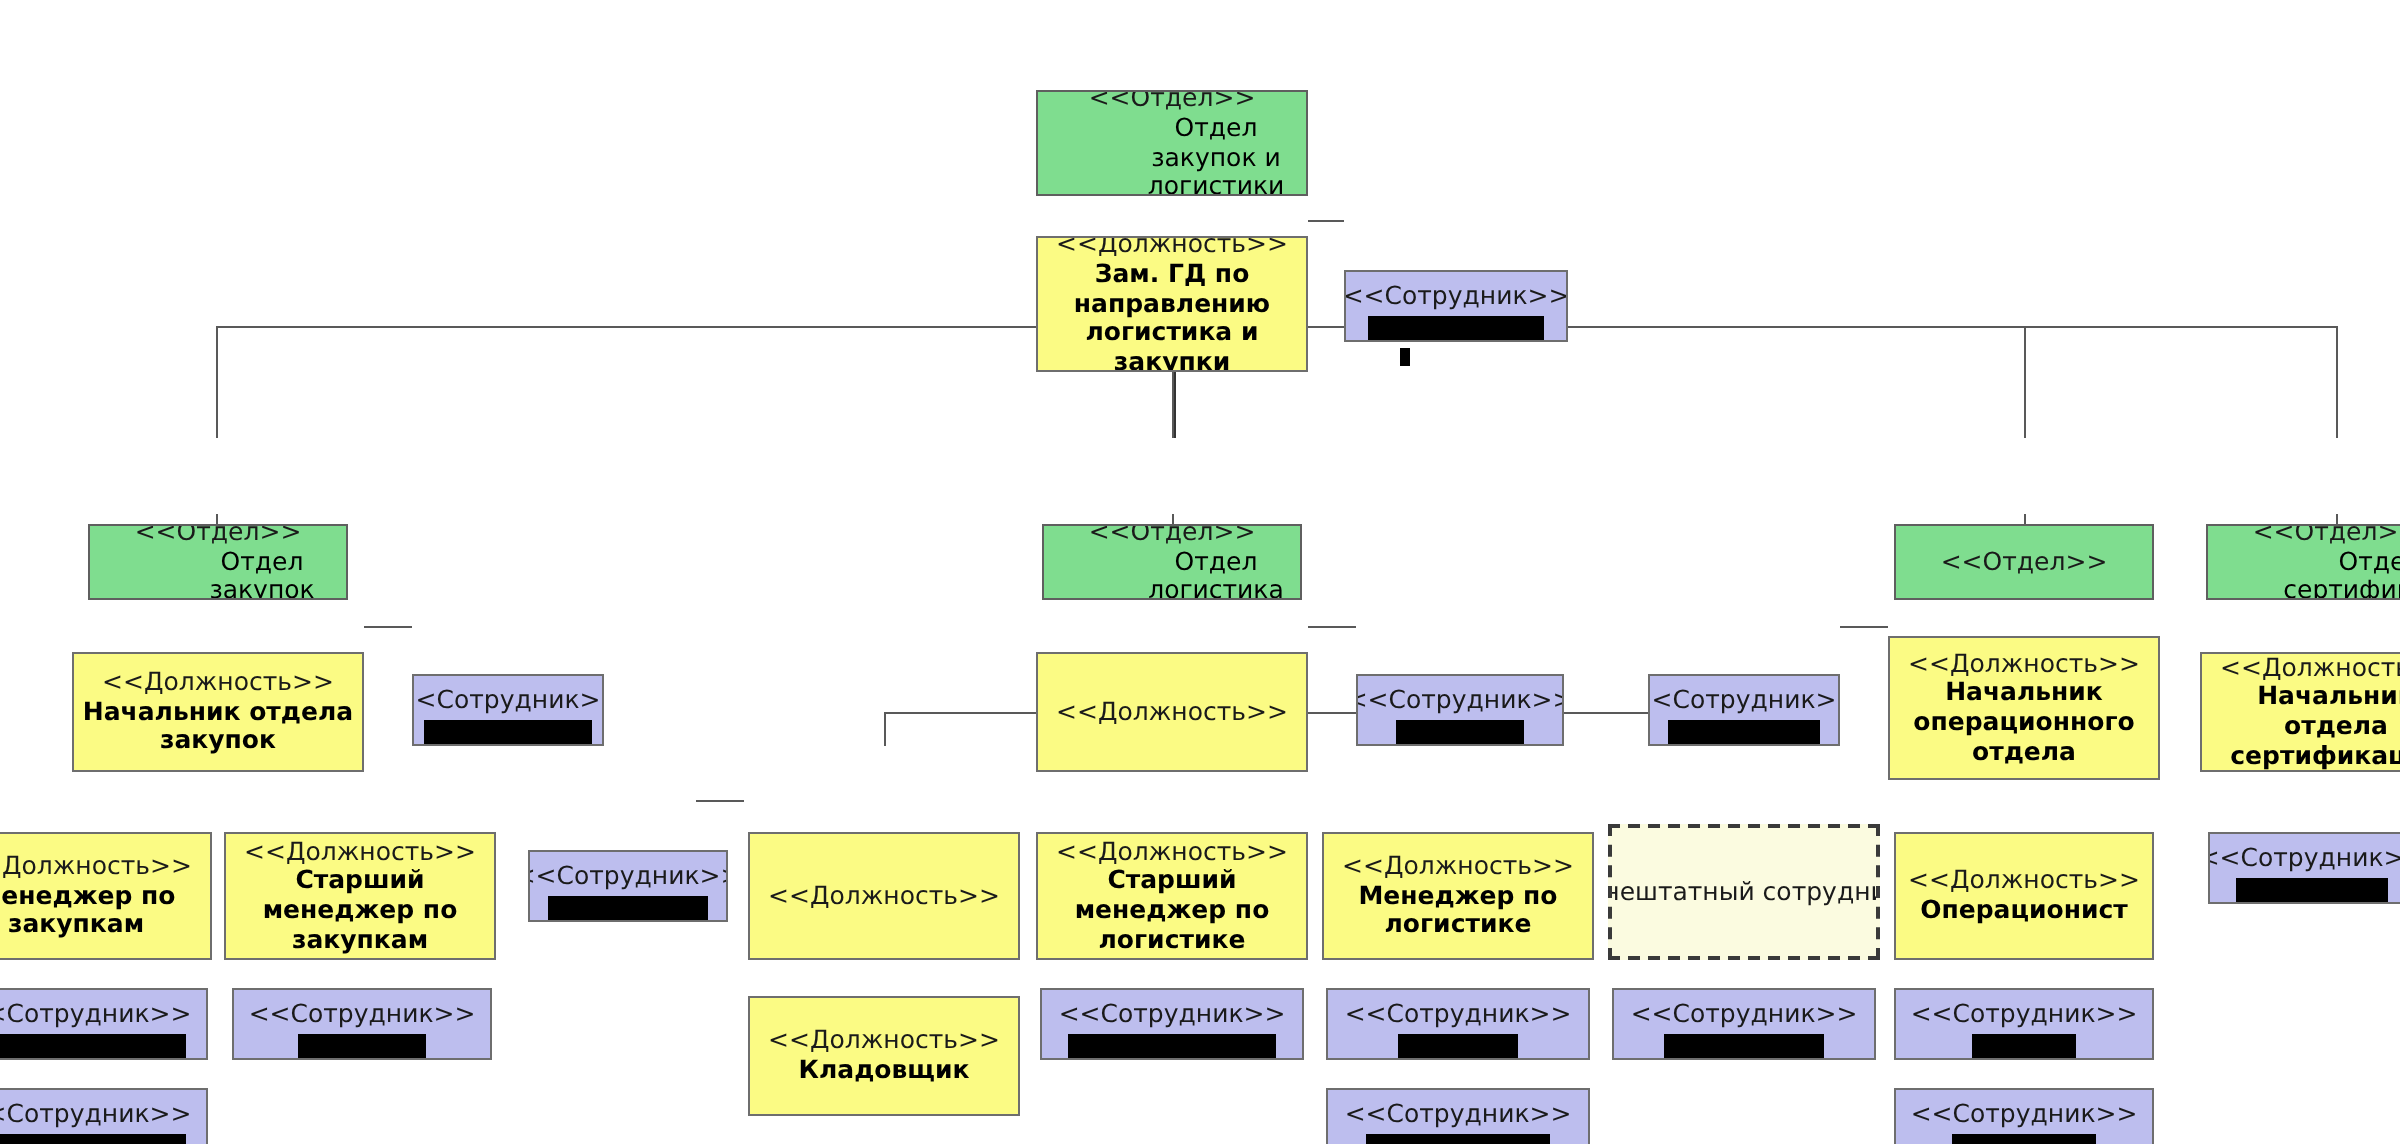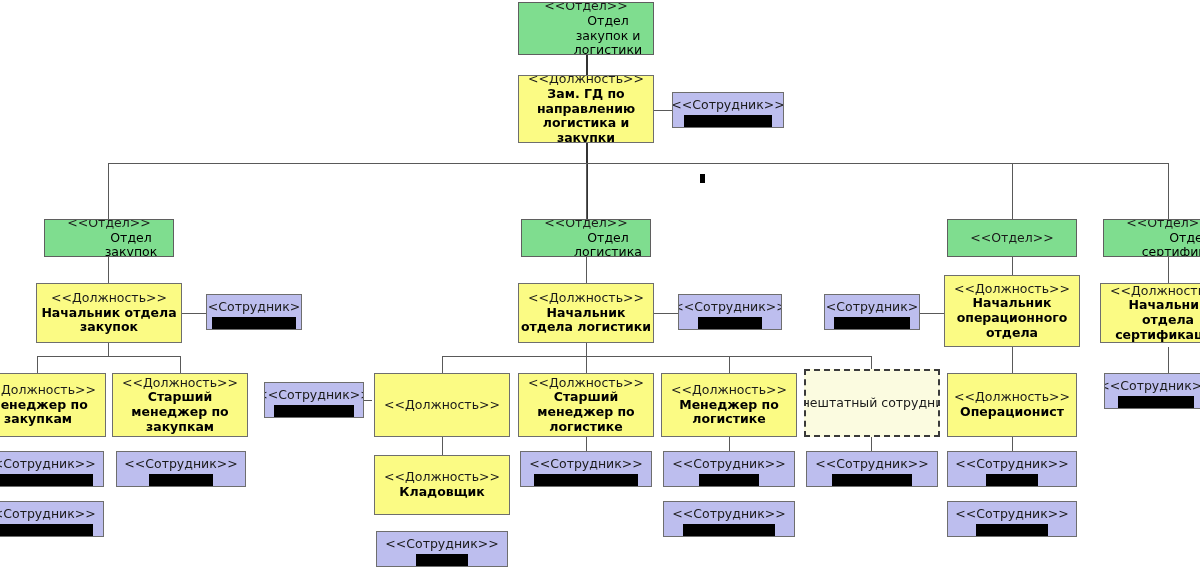--- a/index.html
+++ b/index.html
@@ -35,20 +35,21 @@
     position: absolute;
     box-sizing: border-box;
     border: 1px solid #6e6e6e;
     display: flex;
     flex-direction: column;
     align-items: center;
     justify-content: center;
     text-align: center;
     line-height: 1.18;
     overflow: hidden;
+    margin-top: 43px;
   }
   .node .stereo {
     font-size: 12.5px;
     color: #1a1a1a;
     font-weight: normal;
     white-space: nowrap;
   }
   .node .name {
     font-size: 12.5px;
     color: #000000;
@@ -191,21 +192,20 @@
     <span class="stereo">&lt;&lt;Должность&gt;&gt;</span>
     <span class="name">Начальник отдела закупок</span>
   </div>
   <div class="node emp" style="left:206px; top:294px; width:96px; height:36px;">
     <span class="stereo">&lt;&lt;Сотрудник&gt;&gt;</span>
     <span class="redact" style="width:84px;"></span>
   </div>
 
   <div class="node post" style="left:518px; top:283px; width:136px; height:60px;">
     <span class="stereo">&lt;&lt;Должность&gt;&gt;</span>
-    <span class="name">Начальник отдела логистики</span>
   </div>
   <div class="node emp" style="left:678px; top:294px; width:104px; height:36px;">
     <span class="stereo">&lt;&lt;Сотрудник&gt;&gt;</span>
     <span class="redact" style="width:64px;"></span>
   </div>
 
   <div class="node emp" style="left:824px; top:294px; width:96px; height:36px;">
     <span class="stereo">&lt;&lt;Сотрудник&gt;&gt;</span>
     <span class="redact" style="width:76px;"></span>
   </div>

